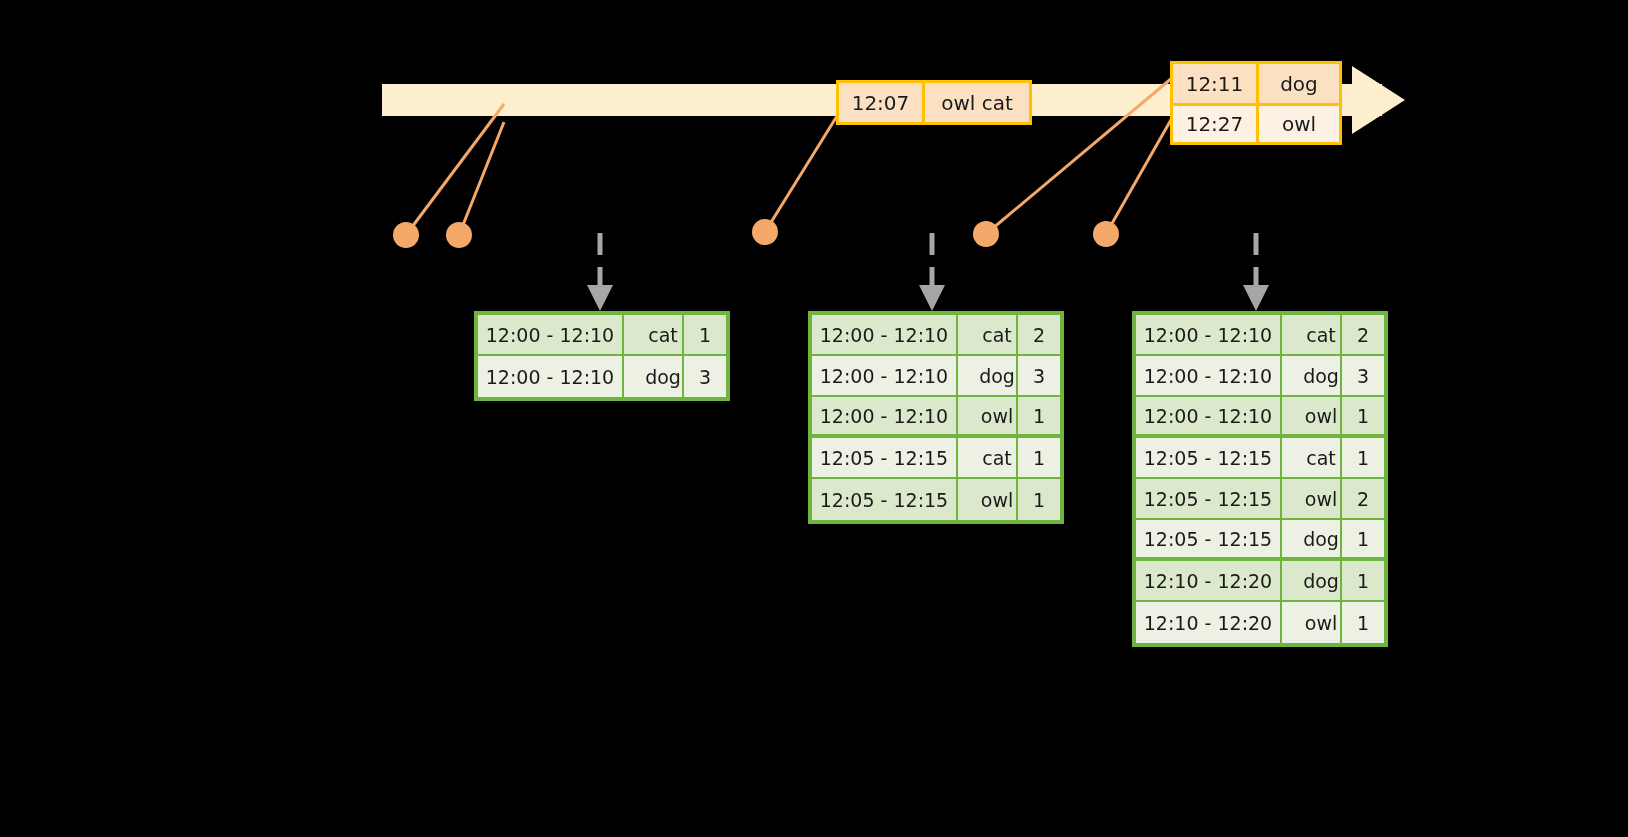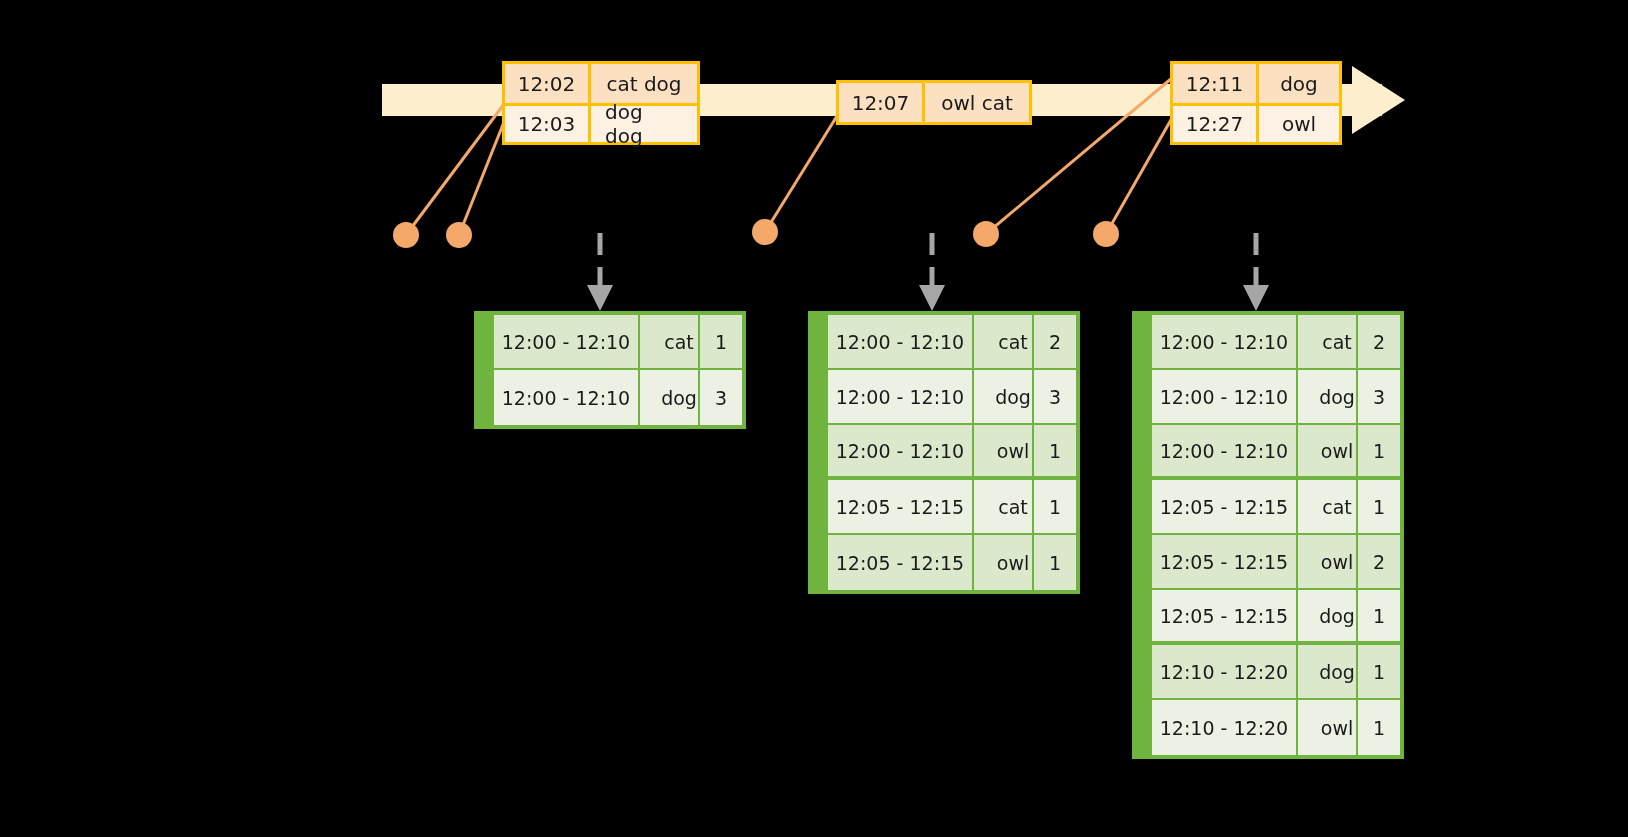--- a/index.html
+++ b/index.html
@@ -72,23 +72,22 @@
   
   .result-table {
     position: absolute;
     border: 4px solid #6FB43F;
     box-sizing: border-box;
     background: #6FB43F;
   }
   .res-row {
     display: flex;
     flex-direction: row;
-    height: 55px;
-    box-sizing: border-box;
-    margin-left: 16px;
+    height: 41px;
+    box-sizing: border-box;
   }
   .res-row.band-even { background: #DCE8CC; }
   .res-row.band-odd  { background: #ECF1E4; }
   .res-win {
     width: 146px;
     display: flex;
     align-items: center;
     justify-content: center;
     font-size: 19px;
     color: #1a1a1a;
@@ -162,30 +161,20 @@
       <line x1="932" y1="233" x2="932" y2="285" stroke-dasharray="22 12"></line>
       <line x1="1256" y1="233" x2="1256" y2="285" stroke-dasharray="22 12"></line>
     </g>
     <g fill="#A6A6A6">
       <polygon points="587,285 613,285 600,311"></polygon>
       <polygon points="919,285 945,285 932,311"></polygon>
       <polygon points="1243,285 1269,285 1256,311"></polygon>
     </g>
   </svg>
 
-  <div class="event-box" style="left:502px; top:61px; width:198px;">
-    <div class="event-row shade-a">
-      <span class="event-time">12:02</span>
-      <span class="event-words">cat dog</span>
-    </div>
-    <div class="event-row shade-b">
-      <span class="event-time">12:03</span>
-      <span class="event-words">dog dog</span>
-    </div>
-  </div>
 
   <div class="event-box" style="left:836px; top:80px; width:196px;">
     <div class="event-row shade-a">
       <span class="event-time">12:07</span>
       <span class="event-words">owl cat</span>
     </div>
   </div>
 
   <div class="event-box" style="left:1170px; top:61px; width:172px;">
     <div class="event-row shade-a">

